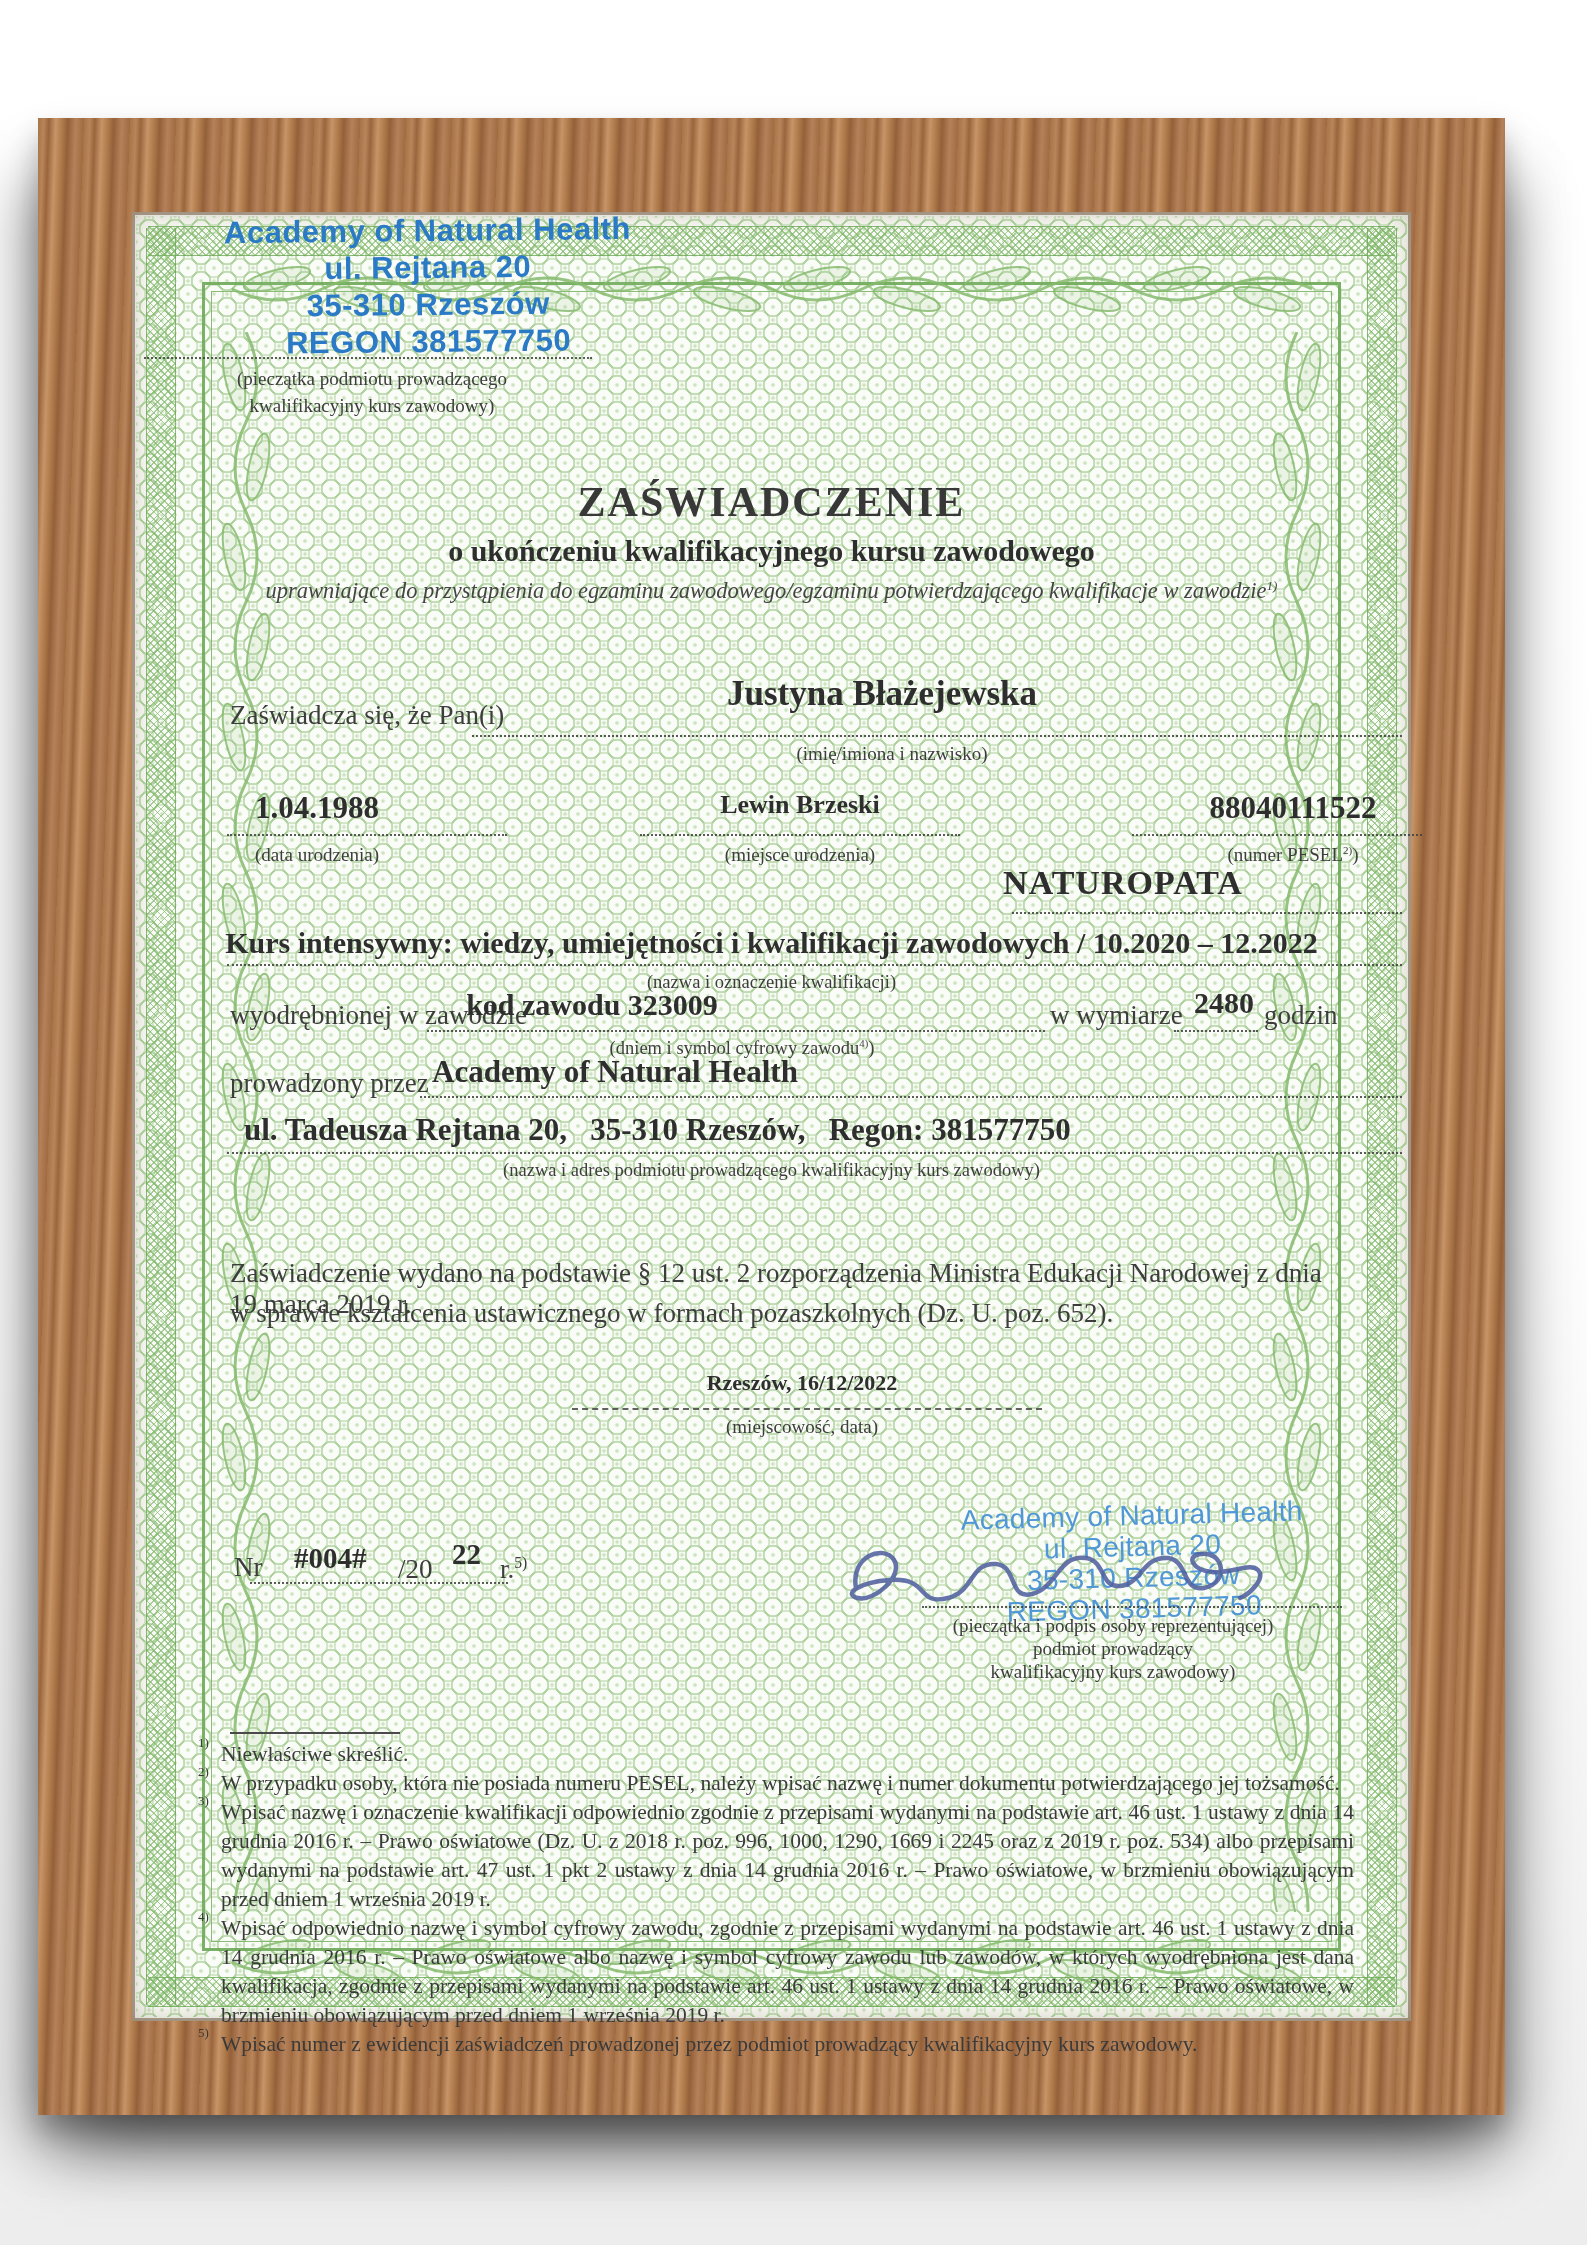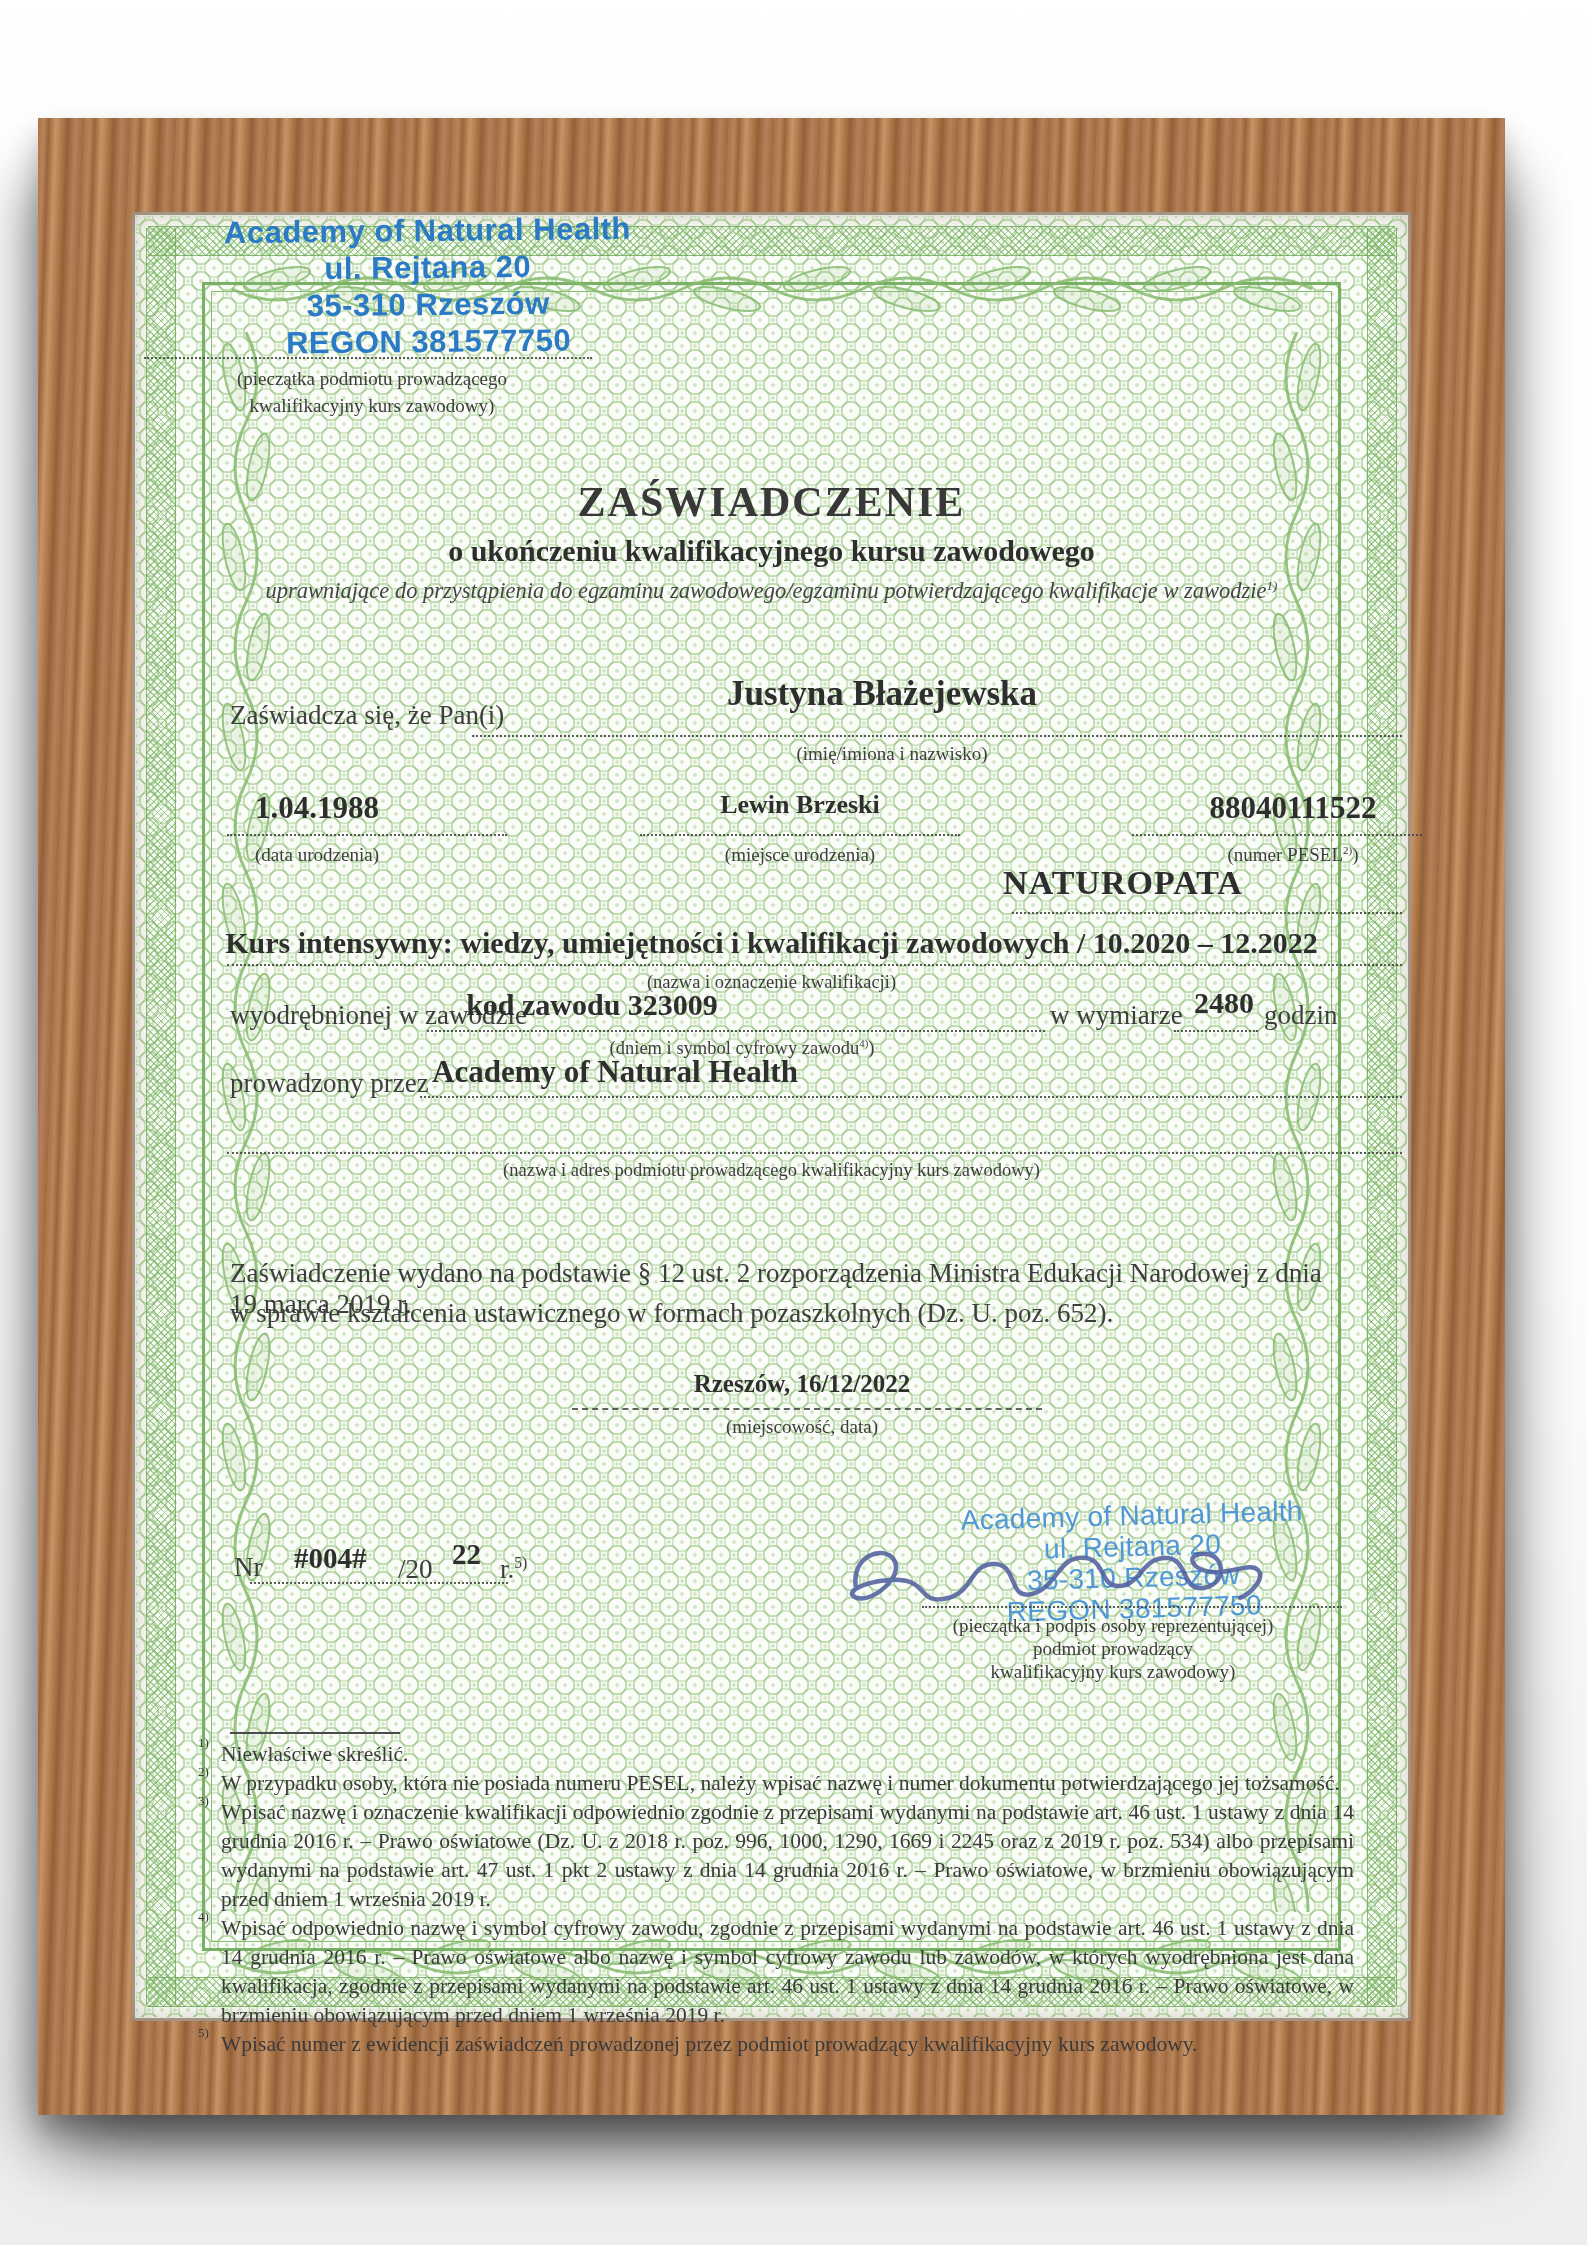--- a/index.html
+++ b/index.html
@@ -210,27 +210,28 @@
       <div class="dot" style="left:1042px;top:818px;width:84px"></div>
       <div class="abs val" style="left:1062px;top:774px;font-size:30px">2480</div>
       <div class="abs lbl" style="left:1132px;top:788px">godzin</div>
       <div class="abs ctr cap" style="left:300px;width:620px;top:826px;font-size:18.5px">
         <span>(dniem i symbol cyfrowy zawodu</span><sup>4)</sup><span>)</span>
       </div>
 
       <div class="abs lbl" style="left:98px;top:856px">prowadzony przez</div>
       <div class="abs val" style="left:300px;top:842px;font-size:31px">Academy of Natural Health</div>
       <div class="dot" style="left:288px;top:884px;width:982px"></div>
+      <div class="abs val" style="left:112px;top:900px;font-size:31px;white-space:pre-wrap">ul. Tadeusza Rejtana 20,   35-310 Rzeszów,   Regon: 381577750</div>
       <div class="dot" style="left:95px;top:940px;width:1175px"></div>
       <div class="abs ctr cap" style="left:0;right:0;top:948px;font-size:18.5px">(nazwa i adres podmiotu prowadzącego kwalifikacyjny kurs zawodowy)</div>
 
       <div class="abs lbl" style="left:98px;right:80px;top:1046px">Zaświadczenie wydano na podstawie § 12 ust. 2 rozporządzenia Ministra Edukacji Narodowej z dnia 19 marca 2019 r.</div>
       <div class="abs lbl" style="left:98px;right:80px;top:1086px">w sprawie kształcenia ustawicznego w formach pozaszkolnych (Dz. U. poz. 652).</div>
 
-      <div class="abs ctr val" style="left:430px;width:480px;top:1158px;font-size:25px">Rzeszów, 16/12/2022</div>
+      <div class="abs ctr val" style="left:430px;width:480px;top:1158px;font-size:22px">Rzeszów, 16/12/2022</div>
       <div class="dash" style="left:440px;top:1196px;width:470px"></div>
       <div class="abs ctr cap" style="left:430px;width:480px;top:1204px">(miejscowość, data)</div>
 
       <div class="abs stamp stamp-bottom">
         <div>Academy of Natural Health</div>
         <div>ul. Rejtana 20</div>
         <div>35-310 Rzeszów</div>
         <div>REGON 381577750</div>
       </div>
       <svg class="abs" viewBox="0 0 480 130" style="left:688px;top:1298px;width:480px;height:130px;overflow:visible">

